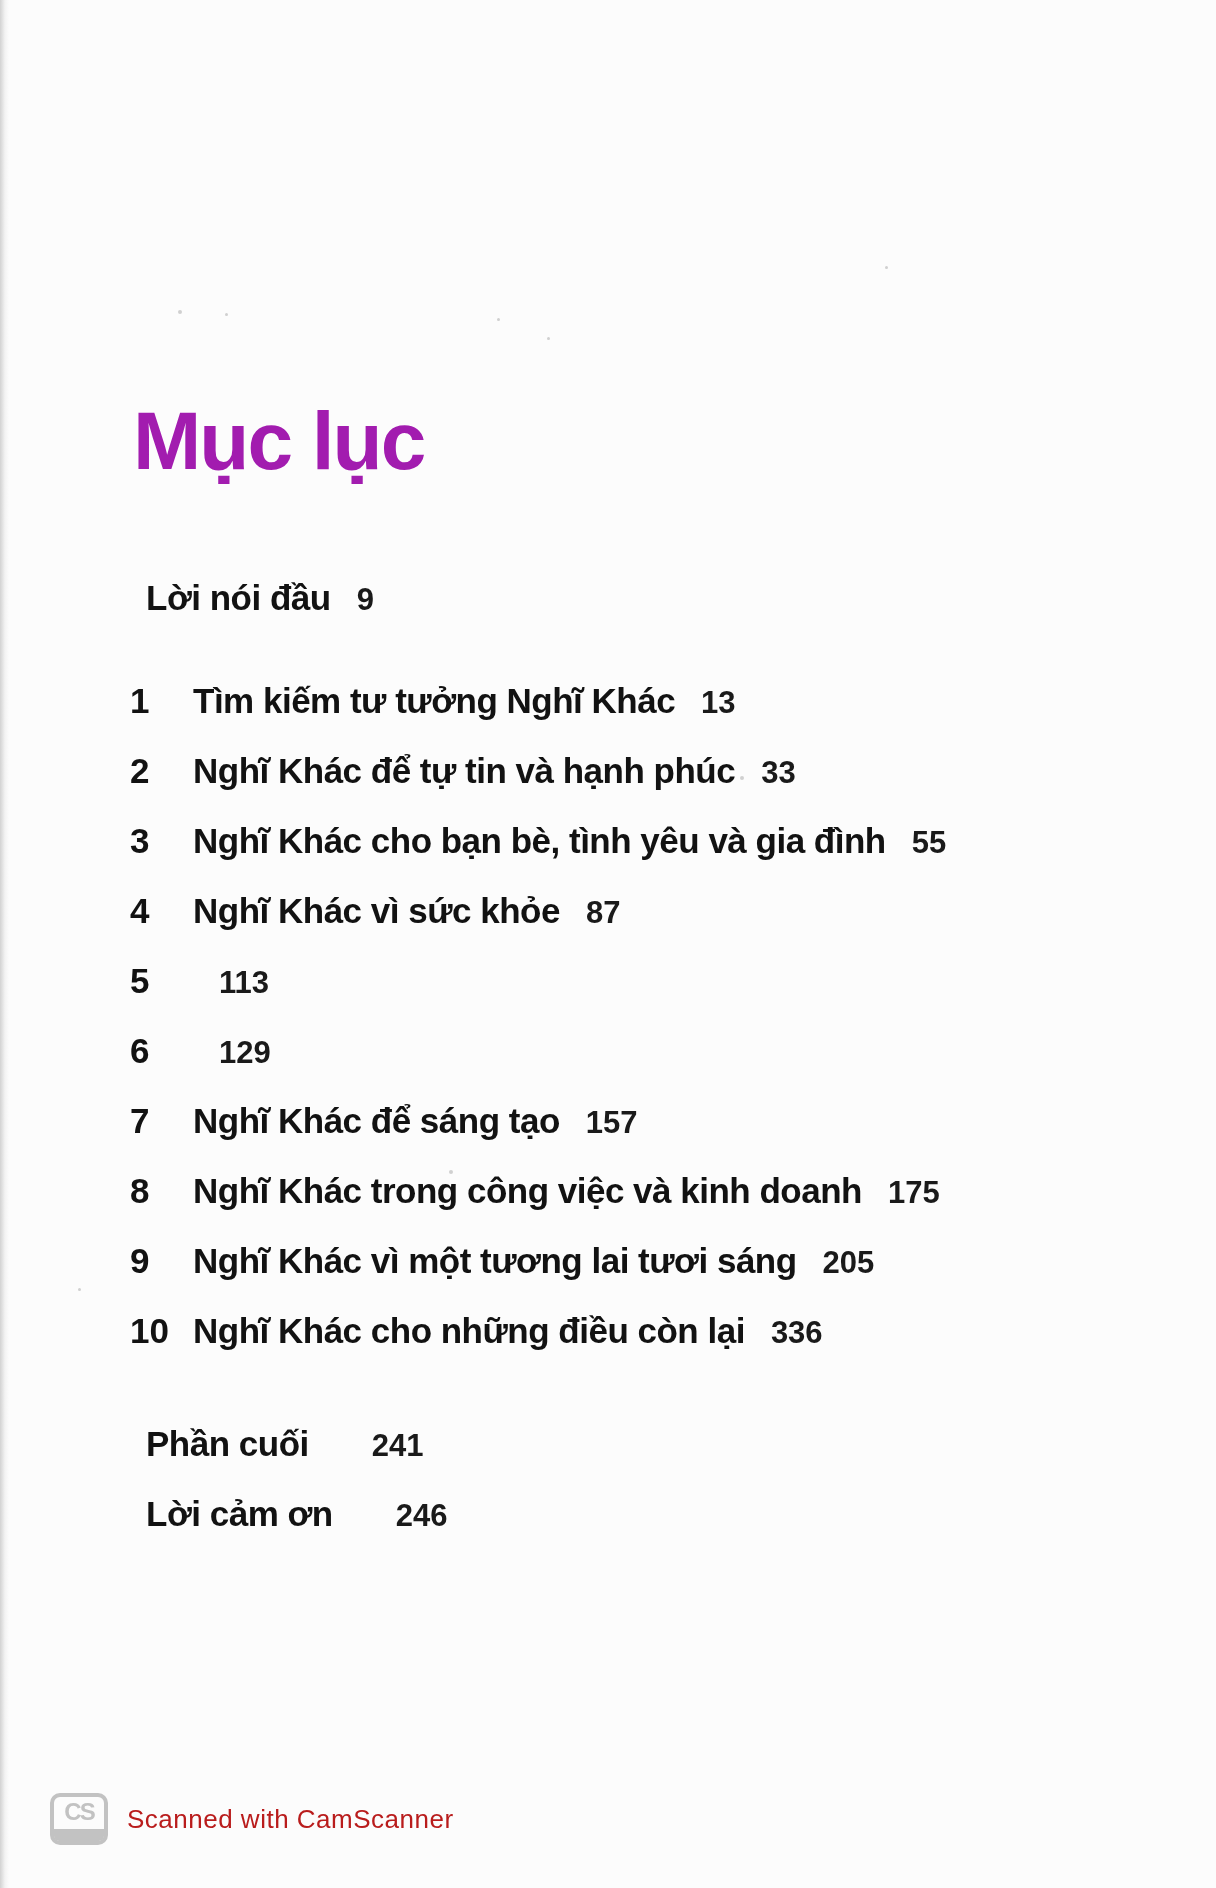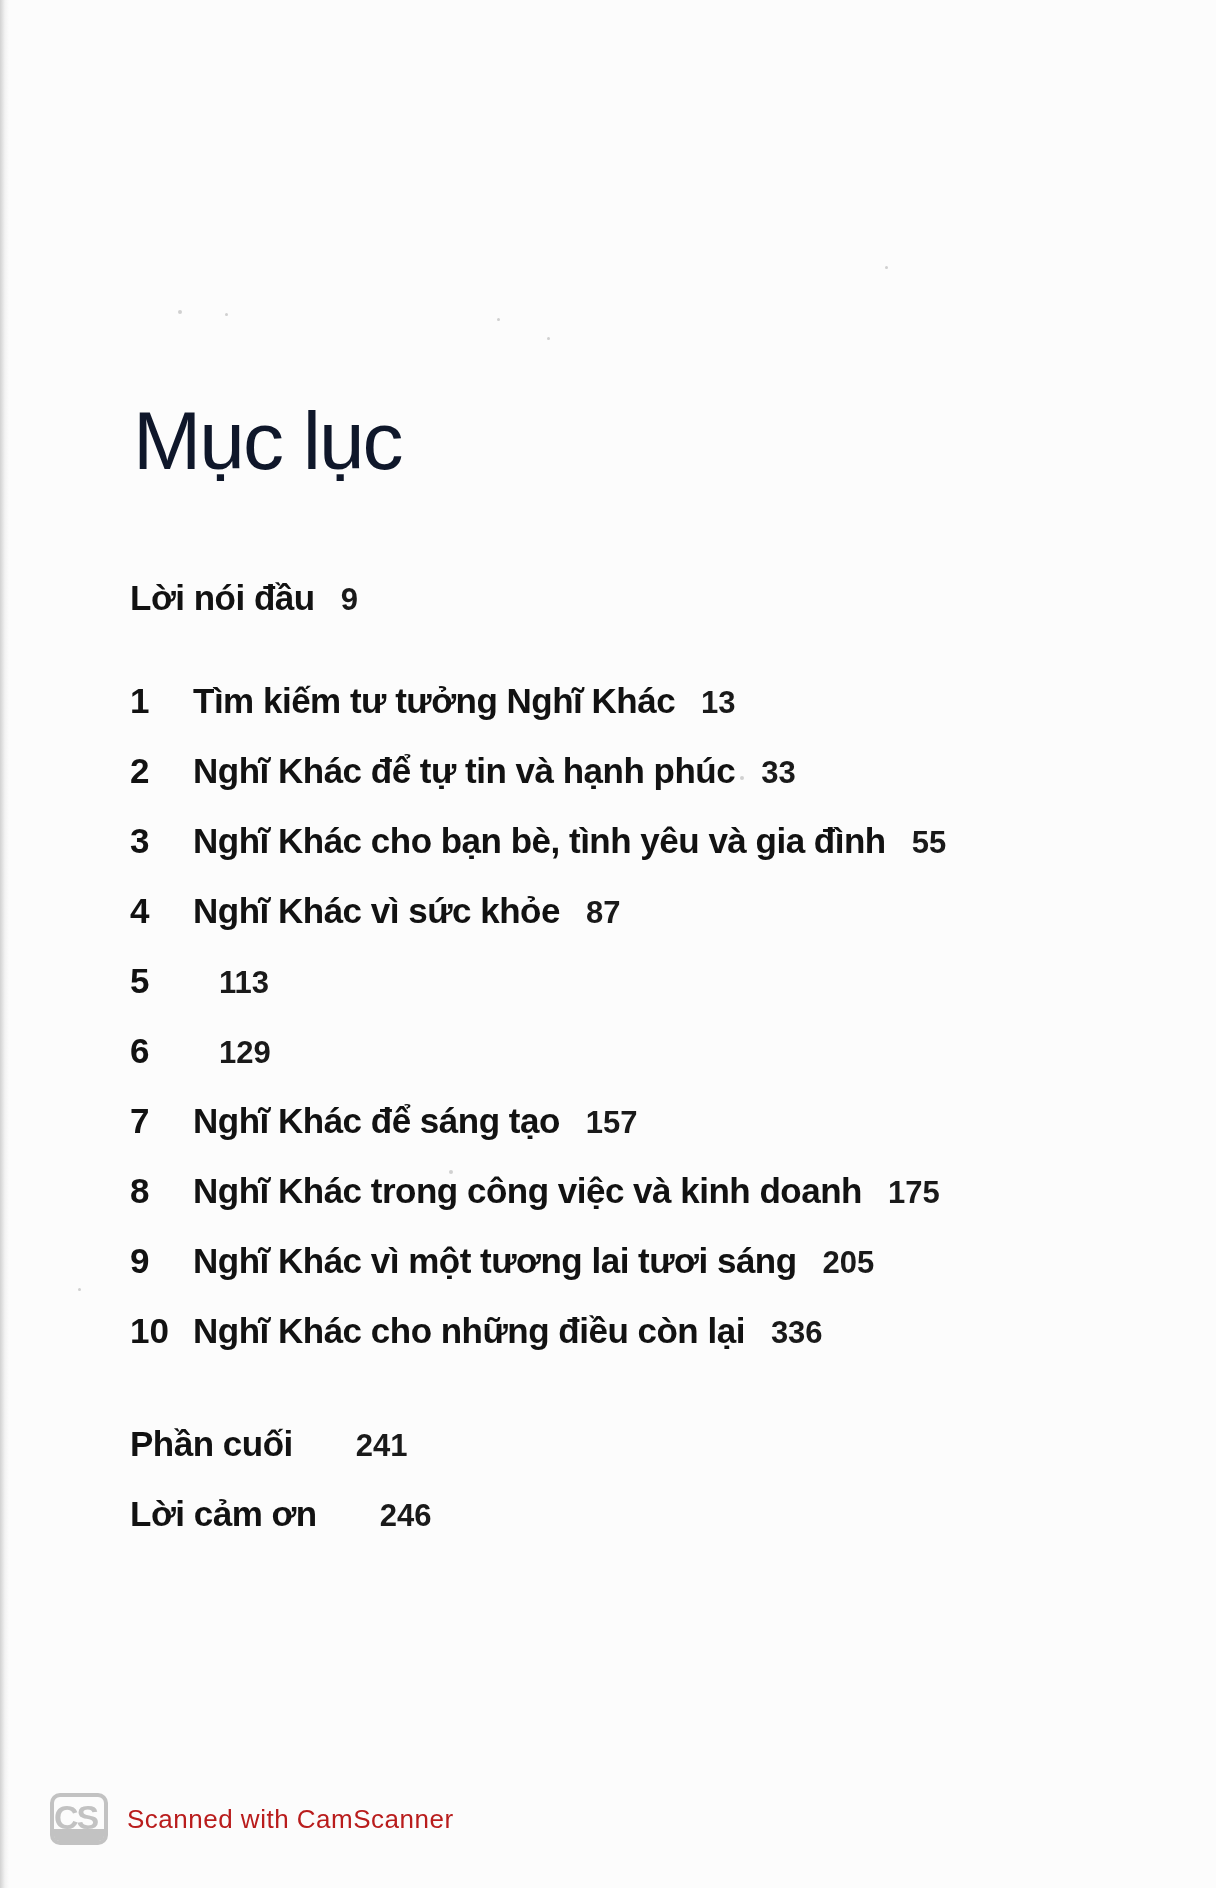--- a/index.html
+++ b/index.html
@@ -23,26 +23,26 @@
   .s3 { left:497px; top:318px; width:3px; height:3px; }
   .s4 { left:547px; top:337px; width:3px; height:3px; }
   .s5 { left:740px; top:776px; width:4px; height:4px; }
   .s6 { left:763px; top:855px; width:3px; height:3px; }
   .s7 { left:449px; top:1170px; width:4px; height:4px; }
   .s8 { left:885px; top:266px; width:3px; height:3px; }
   .s9 { left:78px; top:1288px; width:3px; height:3px; }
 
   .doc-title {
     position:absolute; left:133px; top:345px;
-    font-size:82px; font-weight:normal; letter-spacing:-2px;
-    line-height:1; color:#0f172a;
+    font-size:82px; font-weight:bold; letter-spacing:-2px;
+    line-height:1; color:#a21caf;
   }
 
   .toc-row { display:flex; align-items:baseline; line-height:1; }
-  .toc-label { font-size:35px; font-weight:bold; letter-spacing:-0.5px; }
+  .toc-label { font-size:35px; font-weight:bold; letter-spacing:-0.5px;margin-left:16px; }
   .toc-page  { font-size:31px; font-weight:bold; margin-left:26px; color:#1a1a1a; }
 
   .front-matter { position:absolute; left:130px; top:580px; }
 
   .chapter-list { position:absolute; left:130px; top:683px; }
   .chapter-list .toc-row { height:70px; }
   .chapter-num {
     width:63px; flex:0 0 63px;
     font-size:35px; font-weight:bold;
   }
@@ -55,21 +55,21 @@
     position:absolute; left:50px; top:1793px;
     display:flex; align-items:center; gap:19px;
   }
   .cs-icon {
     position:relative; width:58px; height:52px;
     border:4px solid #c2c2c2; border-radius:10px;
     box-sizing:border-box; background:#fcfcfc;
   }
   .cs-icon-label {
     position:absolute; top:2px; left:0; right:0;
-    font-size:34px; font-weight:bold;
+    text-align:center; font-size:24px; font-weight:bold;
     letter-spacing:-2px; color:#c2c2c2; line-height:1.1;
   }
   .cs-icon-bar {
     position:absolute; left:0; right:0; bottom:0; height:12px;
     background:#c2c2c2; border-radius:0 0 5px 5px;
   }
   .wm-text { font-size:26px; color:#b91c1c; letter-spacing:0.5px; }
 </style>
 </head>
 <body>

